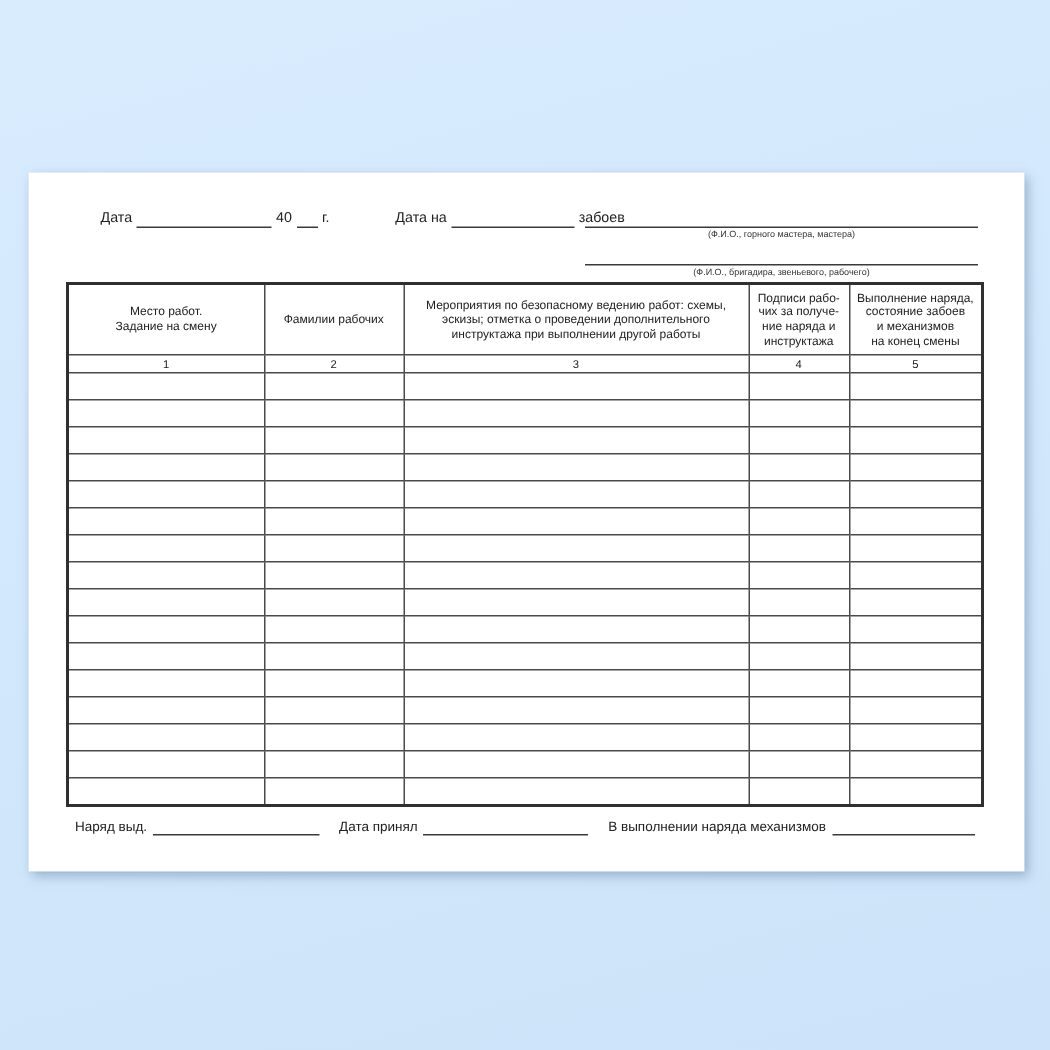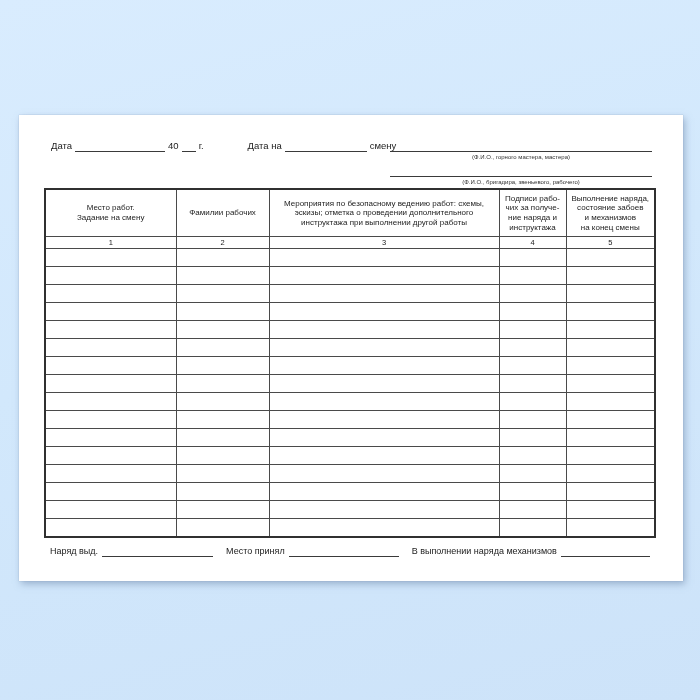--- a/index.html
+++ b/index.html
@@ -20,21 +20,21 @@
     left: 19px;
     top: 115px;
     width: 664px;
     height: 466px;
     background: #ffffff;
     box-shadow: 2px 3px 7px rgba(110, 135, 170, 0.55), 0 0 1px rgba(110,135,170,.5);
   }
   
   .top-row {
     position: absolute;
-    left: 32px;
+    left: 48px;
     top: 24px;
     height: 13px;
     display: flex;
     align-items: flex-end;
     font-size: 9.5px;
     line-height: 12px;
     white-space: nowrap;
   }
   .u {
     display: inline-block;
@@ -123,21 +123,21 @@
 
   <div class="top-row">
     <span>Дата</span>
     <span class="u u-date"></span>
     <span>40</span>
     <span class="u u-year"></span>
     <span>г.</span>
     <span class="gap-a"></span>
     <span>Дата на</span>
     <span class="u u-order"></span>
-    <span>смену</span>
+    <span>забоев</span>
   </div>
 
   <div class="sig-block">
     <div class="sig-line"></div>
     <div class="sig-caption">(Ф.И.О., горного мастера, мастера)</div>
     <div class="sig-line second"></div>
     <div class="sig-caption">(Ф.И.О., бригадира, звеньевого, рабочего)</div>
   </div>
 
   <table class="form-table">
@@ -286,20 +286,20 @@
           <td></td>
           <td></td>
         </tr>
       </tbody>
   </table>
 
   <div class="footer-row">
     <span>Наряд выд.</span>
     <span class="u u-issued"></span>
     <span class="fgap"></span>
-    <span>Место принял</span>
+    <span>Дата принял</span>
     <span class="u u-accepted"></span>
     <span class="fgap"></span>
     <span>В выполнении наряда механизмов</span>
     <span class="u u-reported"></span>
   </div>
 
 </div>
 
 </body></html>

